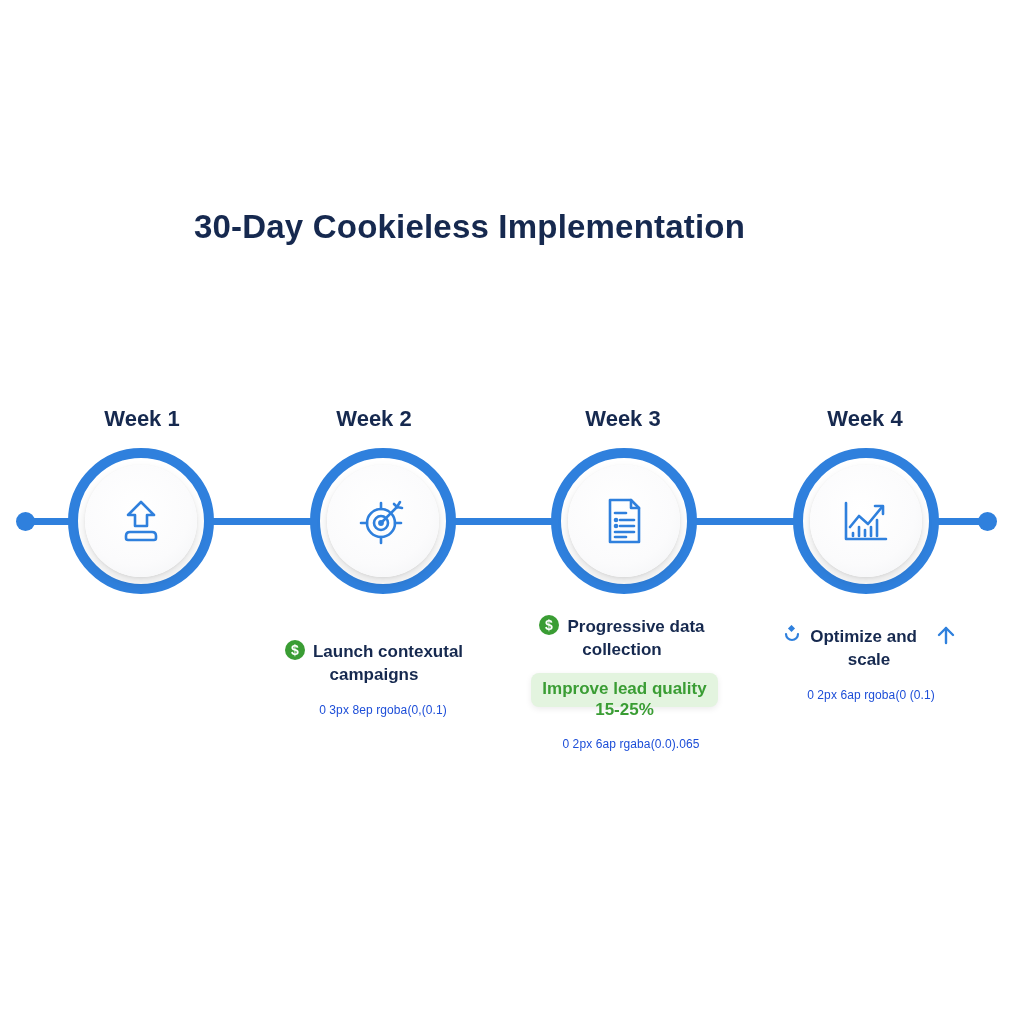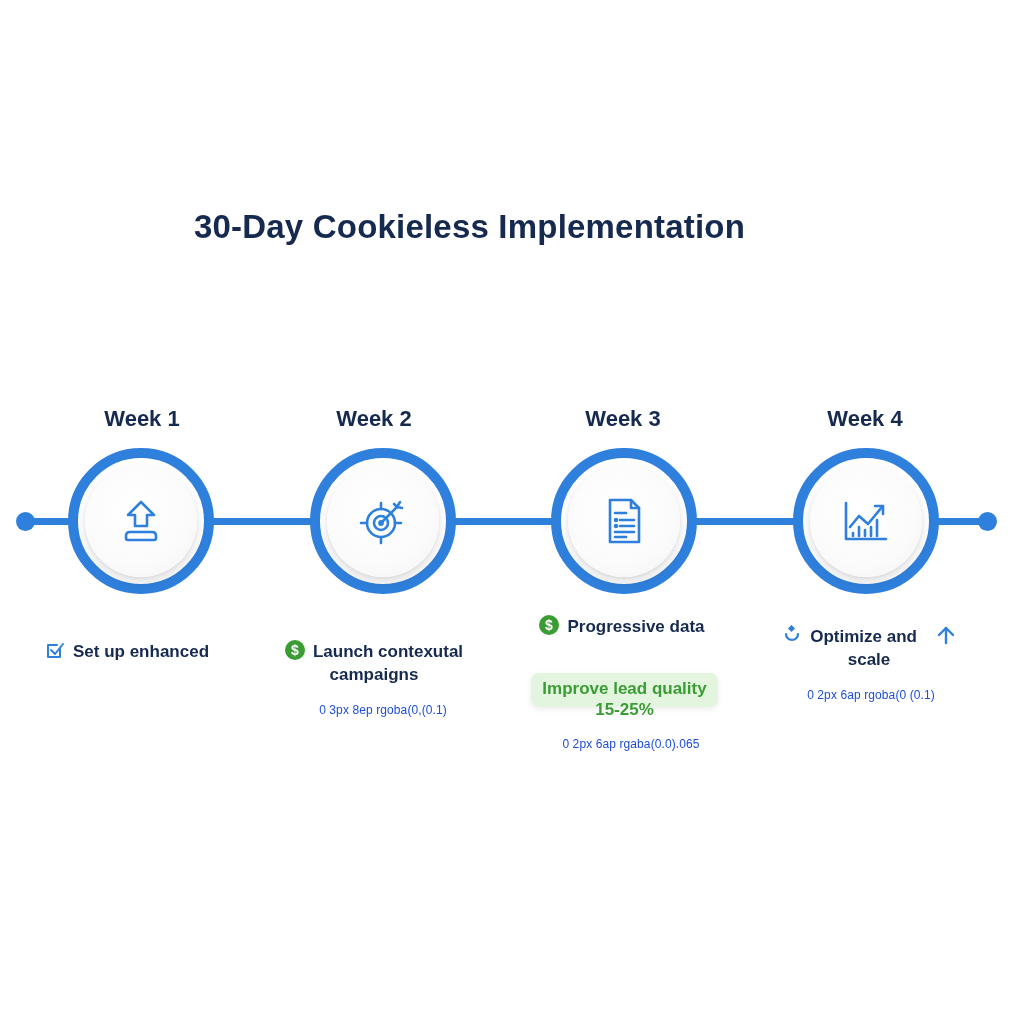--- a/index.html
+++ b/index.html
@@ -125,46 +125,41 @@
       <line x1="15" y1="40" x2="15" y2="43"></line>
       <line x1="21" y1="34" x2="21" y2="43"></line>
       <line x1="27" y1="37" x2="27" y2="43"></line>
       <line x1="33" y1="34" x2="33" y2="43"></line>
       <line x1="39" y1="27" x2="39" y2="43"></line>
     </svg>
   </div>
 </div>
 
 <div class="task" style="left:12px; top:640px;">
-  <div>
-    <svg class="ticon" viewBox="0 0 20 20" fill="none" stroke="#2f80dd" stroke-width="2" stroke-linecap="round" stroke-linejoin="round">
-      <path d="M15 9 L15 17 L3 17 L3 5 L12 5"></path>
-      <path d="M6 10 L10 14 L18 4"></path>
-    </svg><span>Set up enhanced</span>
-  </div>
 </div>
 
 <div class="task" style="left:259px; top:640px;">
   <div>
     <svg class="ticon" viewBox="0 0 20 20">
       <circle cx="10" cy="10" r="10" fill="#3a9d34"></circle>
       <text x="10" y="15" text-anchor="middle" font-size="14" font-weight="700" fill="#ffffff" font-family="Liberation Sans, sans-serif">$</text>
     </svg><span>Launch contexutal</span>
   </div>
   <div>campaigns</div>
 </div>
 <div class="note" style="left:263px; top:703px;">0 3px 8ep rgoba(0,(0.1)</div>
 
 <div class="task" style="left:507px; top:615px;">
   <div>
     <svg class="ticon" viewBox="0 0 20 20">
       <circle cx="10" cy="10" r="10" fill="#3a9d34"></circle>
       <text x="10" y="15" text-anchor="middle" font-size="14" font-weight="700" fill="#ffffff" font-family="Liberation Sans, sans-serif">$</text>
     </svg><span>Progressive data</span>
   </div>
+  <div>collection</div>
 </div>
 <div class="badge">
   <div>Improve lead quality</div>
   <div>15-25%</div>
 </div>
 <div class="note" style="left:511px; top:737px;">0 2px 6ap rgaba(0.0).065</div>
 
 <div class="task" style="left:754px; top:625px; width:230px;">
   <div>
     <svg class="ticon" viewBox="0 0 20 20" fill="none" stroke="#2f80dd" stroke-width="2.2" stroke-linecap="round">

